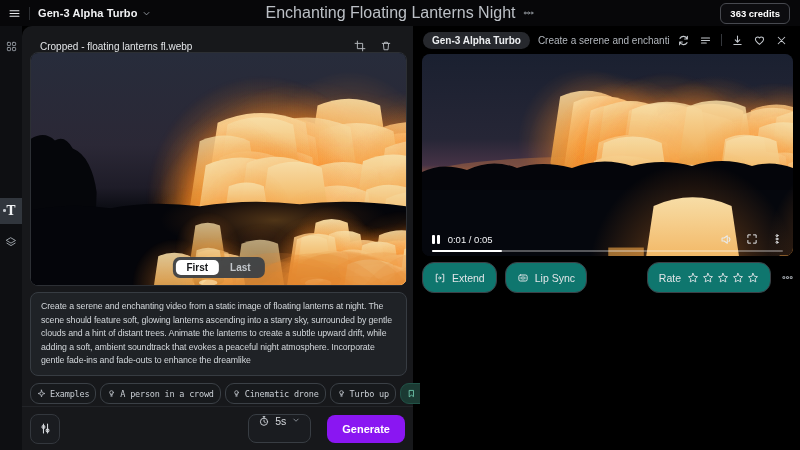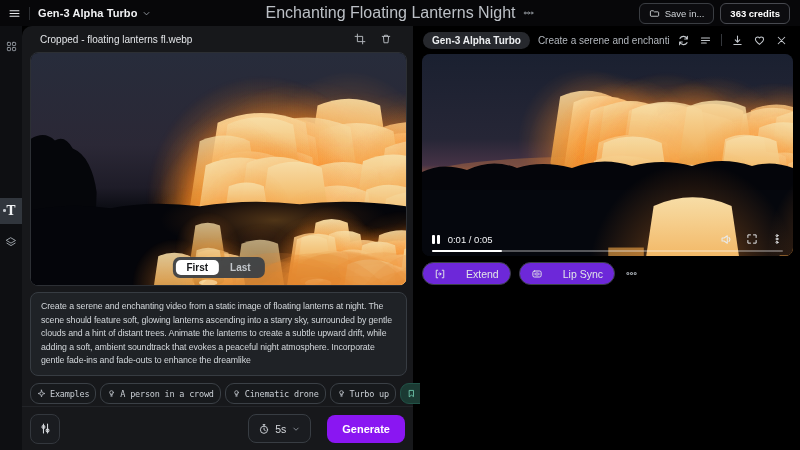--- a/index.html
+++ b/index.html
@@ -22,21 +22,21 @@
   
   .sidebar{position:absolute;top:26px;left:0;width:22px;bottom:0;background:#0e0f12;z-index:4}
   .rail-btn{position:absolute;left:0;width:22px;height:24px;display:flex;align-items:center;justify-content:center;color:#9aa0a7}
   .rail-grid{top:8px}
   .t-tool{top:172px;height:26px;background:#31363d;color:#eef0f2;font-family:"DejaVu Serif",serif;font-size:12px;font-weight:700}
   .t-tool .dot{position:absolute;left:3px;top:11px;width:2.5px;height:2.5px;border-radius:50%;background:#c6cad0}
   .rail-layers{top:204px}
 
   
   .left-panel{position:absolute;top:26px;left:22px;width:391px;bottom:0;background:#17181b;border-radius:10px 0 0 0;z-index:3}
-  .lp-header{height:26px;display:flex;align-items:center;padding:0 21px 0 18px}
+  .lp-header{height:26px;display:flex;align-items:flex-end;padding:0 21px 0 18px}
   .asset-name{font-size:10px;color:#e3e5e8}
   .lp-hicons{margin-left:auto;display:flex;gap:14px;color:#b2b6bb}
 
   .image-frame{position:absolute;top:26px;left:8px;width:377px;height:234px;border-radius:8px;overflow:hidden;
                border:1px solid #2c2f34;background:#0a0c12;box-sizing:border-box}
   .image-frame svg.scene{position:absolute;inset:0;width:100%;height:100%}
   .frame-toggle{position:absolute;bottom:7px;left:50%;transform:translateX(-50%);display:flex;align-items:flex-start;
                 background:rgba(58,63,70,.93);border-radius:7px;padding:3px;z-index:2}
   .ft-first{background:#fff;color:#15171a;border-radius:5px;padding:2px 11px;font-size:10px;font-weight:700}
   .ft-last{color:#c3c7cc;padding:2px 11px;font-size:10px;font-weight:600}
@@ -45,21 +45,21 @@
               border:1px solid #373c42;border-radius:8px;padding:7px 10px;font-size:8.8px;line-height:13.6px;
               letter-spacing:-0.1px;color:#d3d7db;overflow:hidden}
 
   .chips-row{position:absolute;top:357px;left:8px;right:6px;display:flex;gap:4px;align-items:center}
   .chip{flex-shrink:0;display:flex;align-items:center;gap:4px;height:19px;padding:0 6px;border:1px solid #3b4046;border-radius:9px;
         background:#17191c;font-family:"DejaVu Sans Mono",monospace;font-size:8.5px;letter-spacing:-0.2px;color:#c9ced4}
   .chip.save{margin-left:auto;background:#1b3a33;border-color:#215247;color:#7fe3c4}
 
   .lp-footer{position:absolute;left:0;right:0;bottom:0;height:44px;border-top:1px solid #222428;display:flex;align-items:center;padding:0 8px;box-sizing:border-box}
   .sliders-btn{width:28px;height:28px;border:1px solid #33373d;border-radius:8px;background:#1a1c20;display:flex;align-items:center;justify-content:center;color:#d5d8dc}
-  .duration-pill{margin-left:auto;display:flex;align-items:center;gap:5px;height:27px;padding:0 9px;border:1px solid #383d43;border-radius:8px;
+  .duration-pill{margin-left:auto;display:flex;align-items:flex-start;gap:5px;height:27px;padding:0 9px;border:1px solid #383d43;border-radius:8px;
                  background:#1a1c20;font-size:10.5px;color:#d6d9dd}
   .generate-btn{margin-left:16px;height:28px;padding:0 15px;background:#8a16f2;border:none;border-radius:8px;color:#fff;
                 font-weight:700;font-size:11px;display:flex;align-items:center;font-family:"Liberation Sans",sans-serif}
 
   
   .right-panel{position:absolute;top:26px;left:420px;right:0;bottom:0;background:#000;z-index:3}
   .rp-header{height:28px;display:flex;align-items:center;gap:8px;padding:0 8px 0 3px}
   .model-tag{background:#26282d;border-radius:13px;padding:3px 9px;font-size:10px;font-weight:600;color:#eceef0;white-space:nowrap}
   .rp-preview{font-size:10px;color:#b2b7bd;white-space:nowrap;overflow:hidden;flex:1;min-width:0}
   .rp-icons{display:flex;align-items:center;gap:9px;color:#c3c7cc;padding-right:4px}
@@ -69,22 +69,22 @@
   .video-frame svg.scene{position:absolute;inset:0;width:100%;height:100%}
   .pc-row{position:absolute;left:0;right:0;bottom:9px;height:16px;display:flex;align-items:center;padding:0 10px;gap:8px;z-index:2;color:#fff}
   .pause-bars{display:flex;gap:2.5px}
   .pause-bars i{display:block;width:2.6px;height:9px;background:#fff;border-radius:1px}
   .pc-time{font-size:9.5px;color:#f2f3f5}
   .pc-right{margin-left:auto;display:flex;align-items:center;gap:13px;color:#e8eaec}
   .progress{position:absolute;left:10px;right:10px;bottom:4px;height:2.4px;background:rgba(255,255,255,.32);border-radius:2px;z-index:2}
   .progress .fill{height:100%;background:#fff;border-radius:2px;width:20%}
 
   .actions-row{position:absolute;top:236px;left:2px;right:6px;display:flex;gap:8px;align-items:center}
-  .action-pill{display:flex;align-items:center;gap:20px;height:23px;padding:0 11px;border:1px solid #3c4046;border-radius:12px;
-               font-size:10.5px;color:#e2e5e8;background:#6d28d9;box-sizing:border-box}
+  .action-pill{display:flex;align-items:center;gap:6px;height:31px;padding:0 11px;border:1px solid #3c4046;border-radius:12px;
+               font-size:10.5px;color:#e2e5e8;background:#0f766e;box-sizing:border-box}
   .rate-pill{margin-left:auto}
   .rate-stars{display:flex;gap:3px;align-items:center;color:#e4e7ea}
   .kebab-h{color:#9ba0a6;margin-left:2px}
 </style>
 </head>
 <body>
 
 <svg width="0" height="0" style="position:absolute" aria-hidden="true">
   <defs>
     <linearGradient id="skyL" x1="0" y1="0" x2="0" y2="1">
@@ -228,26 +228,20 @@
         </svg>
     </div>
   </div>
   <div class="tb-title">
     <span>Enchanting Floating Lanterns Night</span>
     <svg class="ic" width="12" height="12" style="color:#8f949a">
         <use href="#i-dots"></use>
       </svg>
   </div>
   <div class="tb-right">
-    <div class="pill-btn">
-      <svg class="ic" width="11" height="11">
-          <use href="#i-folder"></use>
-        </svg>
-      <span>Save in...</span>
-    </div>
     <div class="pill-btn credits">
       <span>363 credits</span>
     </div>
   </div>
 </div>
 
 <div class="sidebar">
   <div class="rail-btn rail-grid">
     <svg class="ic" width="11" height="11">
         <use href="#i-grid"></use>
@@ -600,17 +594,37 @@
           <use href="#i-extend"></use>
         </svg>
       <span>Extend</span>
     </div>
     <div class="action-pill">
       <svg class="ic" width="12" height="12">
           <use href="#i-lipsync"></use>
         </svg>
       <span>Lip Sync</span>
     </div>
+    <div class="action-pill rate-pill">
+      <span>Rate</span>
+      <span class="rate-stars">
+          <svg class="ic" width="12" height="12">
+            <use href="#i-star"></use>
+          </svg>
+          <svg class="ic" width="12" height="12">
+            <use href="#i-star"></use>
+          </svg>
+          <svg class="ic" width="12" height="12">
+            <use href="#i-star"></use>
+          </svg>
+          <svg class="ic" width="12" height="12">
+            <use href="#i-star"></use>
+          </svg>
+          <svg class="ic" width="12" height="12">
+            <use href="#i-star"></use>
+          </svg>
+        </span>
+    </div>
     <svg class="ic kebab-h" width="13" height="13">
         <use href="#i-dots"></use>
       </svg>
   </div>
 </div>
 
 </body></html>

